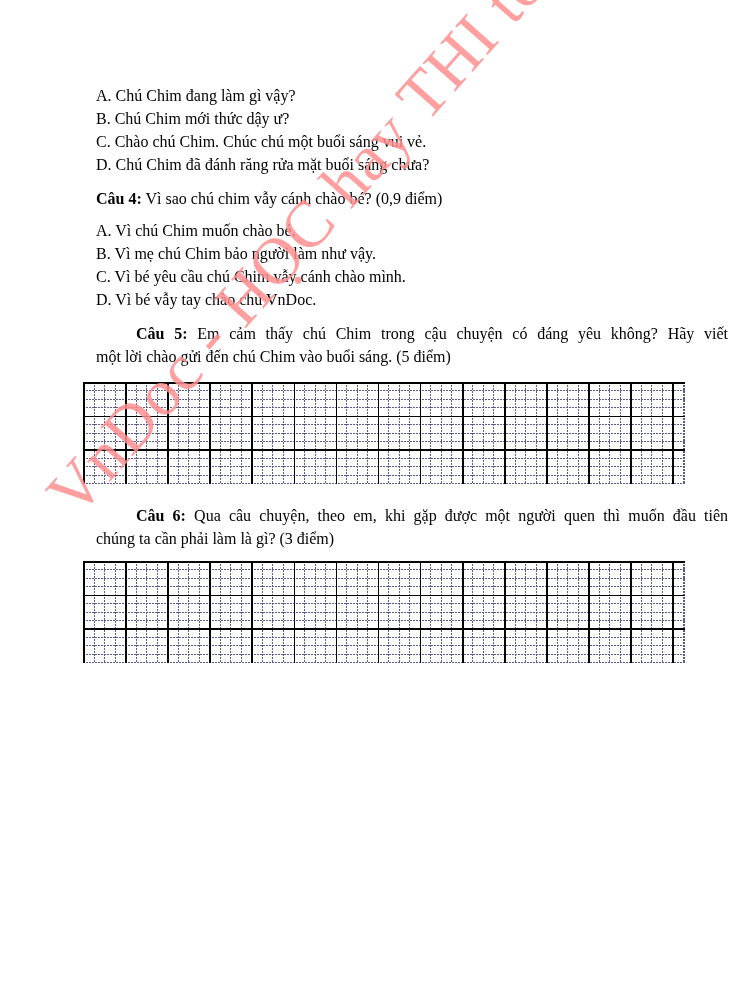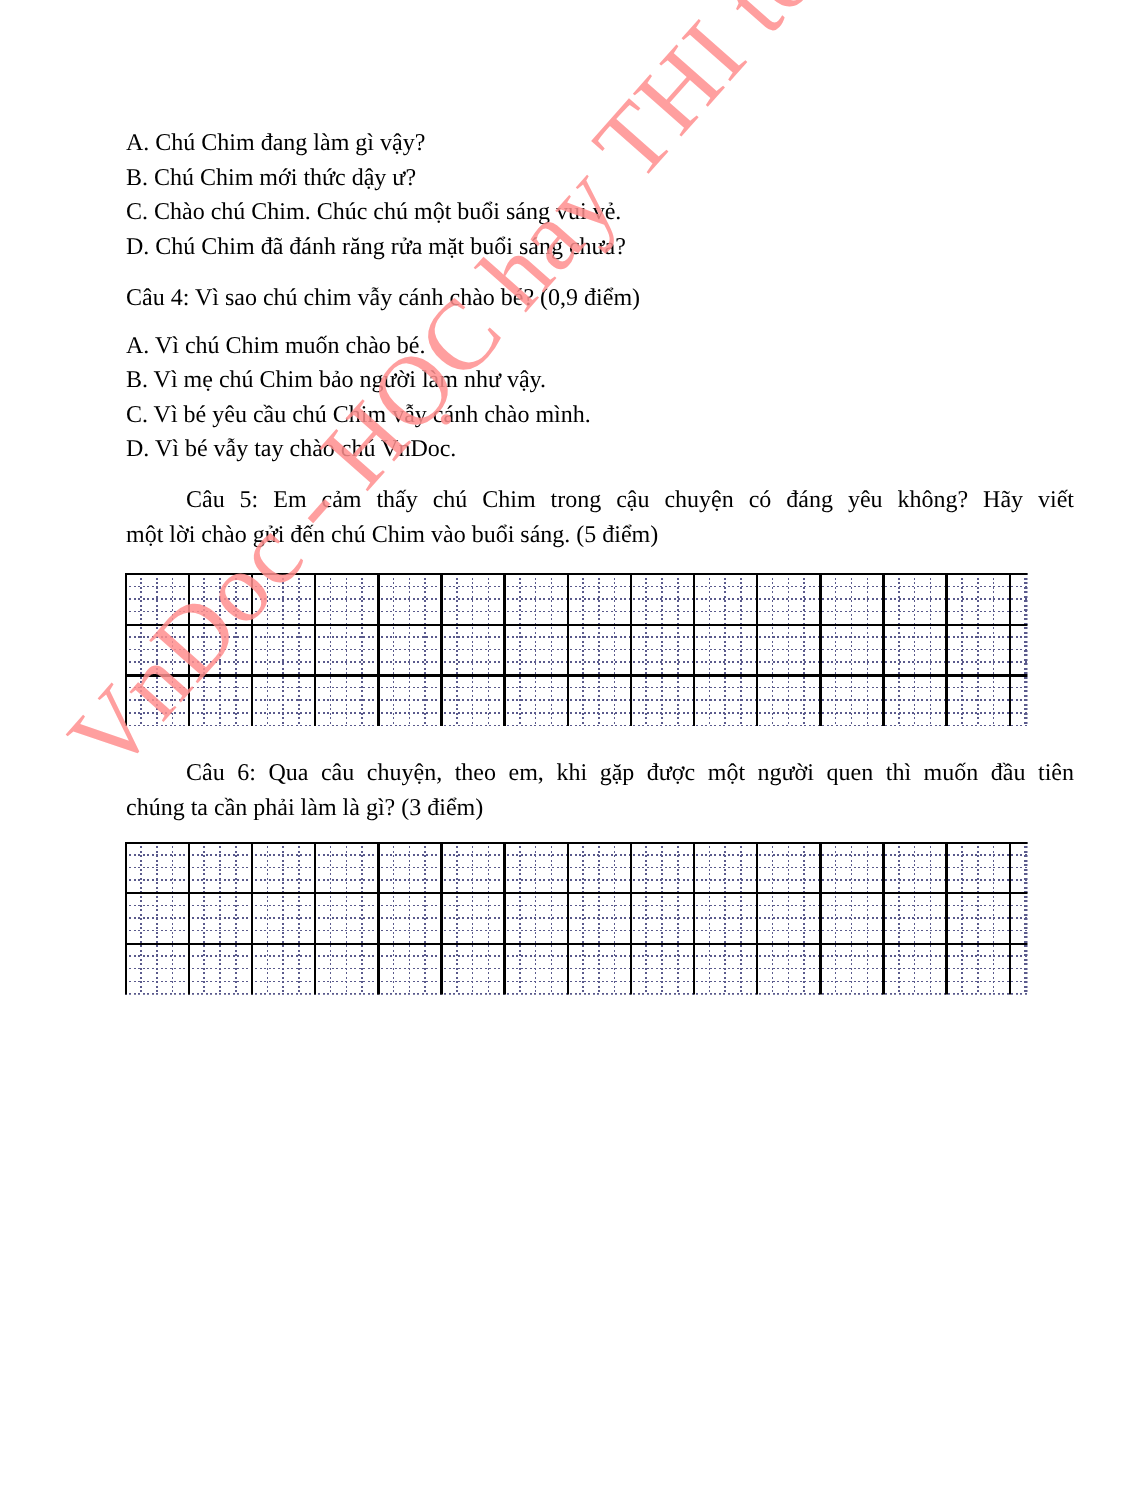--- a/index.html
+++ b/index.html
@@ -2,25 +2,25 @@
 <html><head>
   <meta charset="utf-8">
   <style>
     html, body { margin: 0; padding: 0; background: #ffffff; }
     body {
       width: 756px; height: 991px; position: relative; overflow: hidden;
       font-family: "Liberation Serif", "DejaVu Serif", serif;
       color: #000000;
     }
     .line {
-      position: absolute; left: 84px; width: 592px;
+      position: absolute; left: 96px; width: 592px;
       font-size: 16px; line-height: 20px; white-space: nowrap;
     }
     .justify { text-align: justify; text-align-last: justify; white-space: normal; margin-left: 40px; }
-    .q-label { font-weight: normal; }
+    .q-label { font-weight: bold; }
     .grid {
       position: absolute; left: 83px; width: 602px;
       background-color: #ffffff;
     }
     .grid svg { display: block; }
     .watermark {
       position: absolute; left: 60px; top: 470px;
       transform-origin: 0 50%;
       transform: rotate(-48.5deg);
       font-family: "Liberation Serif", "DejaVu Serif", serif;

